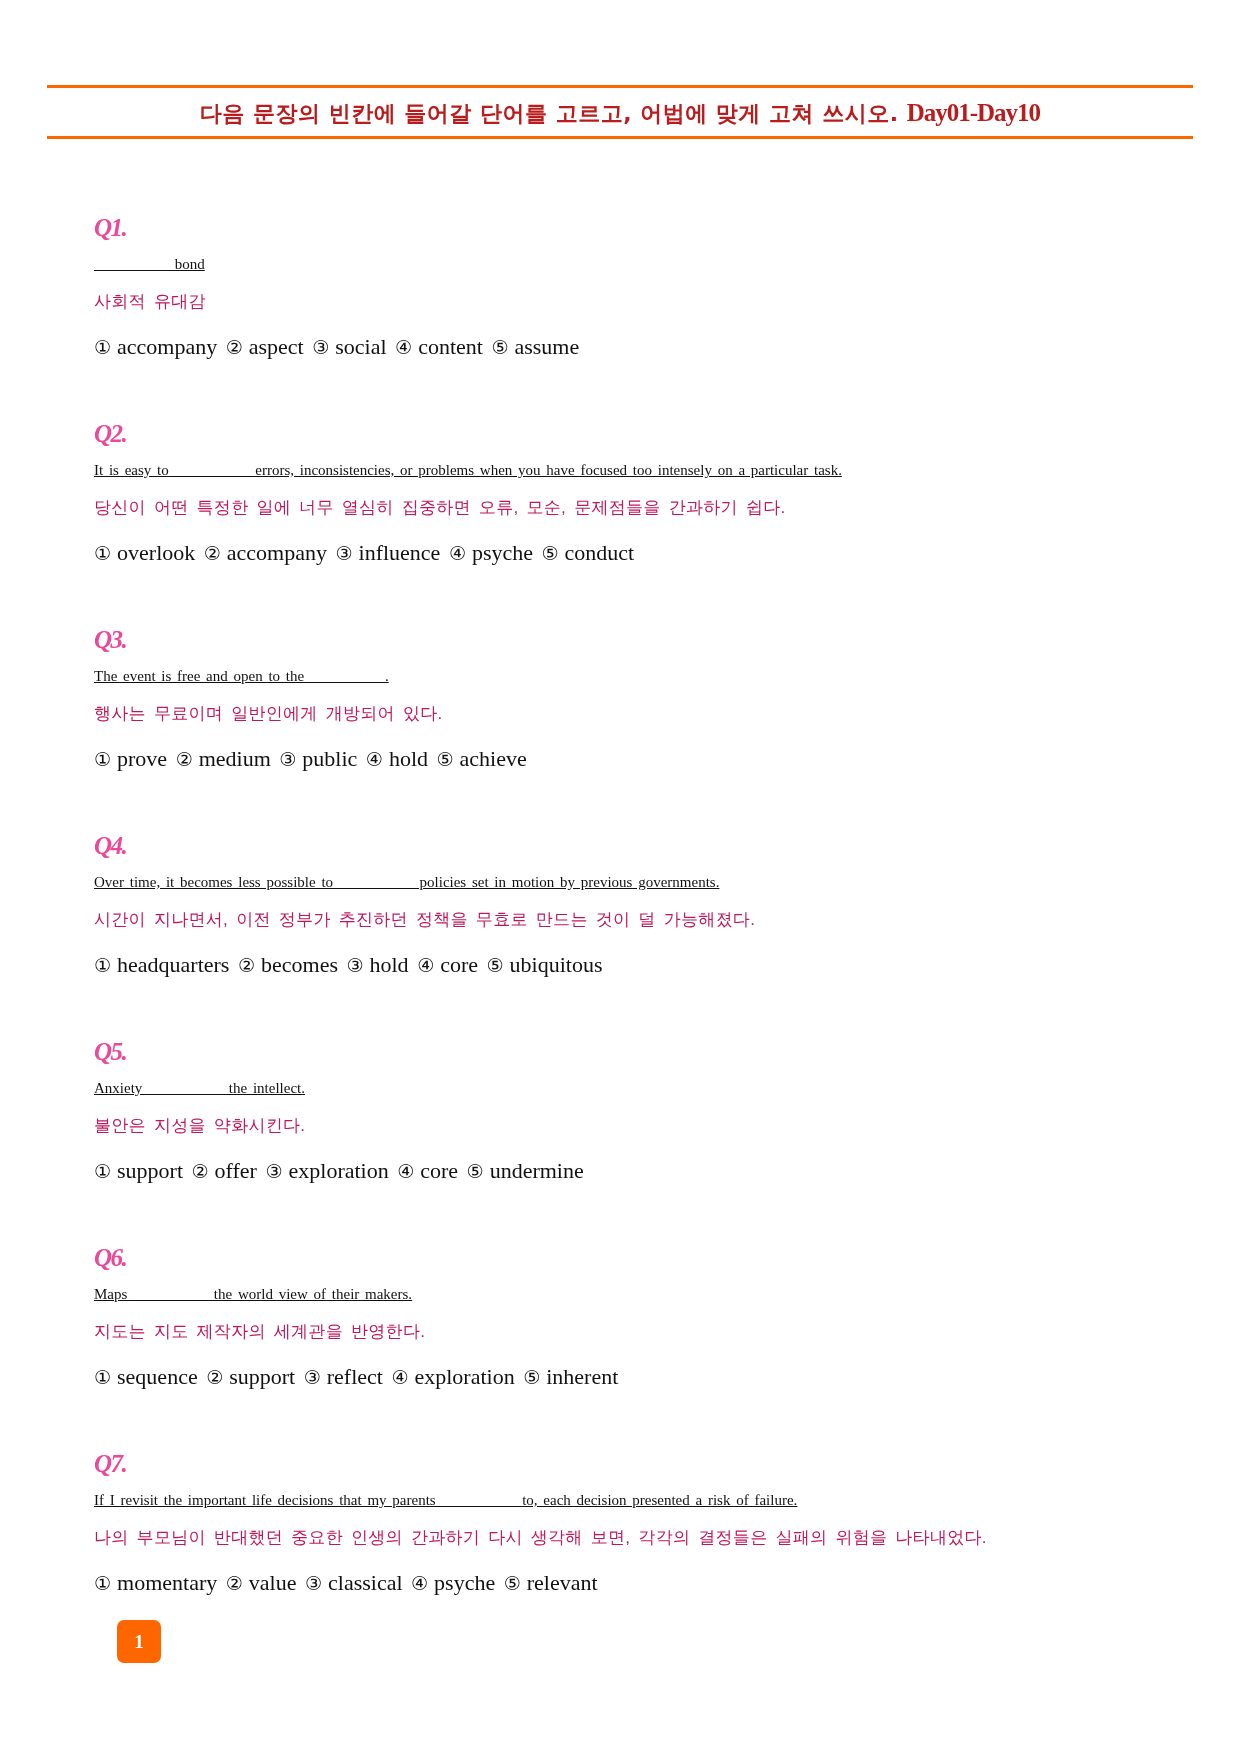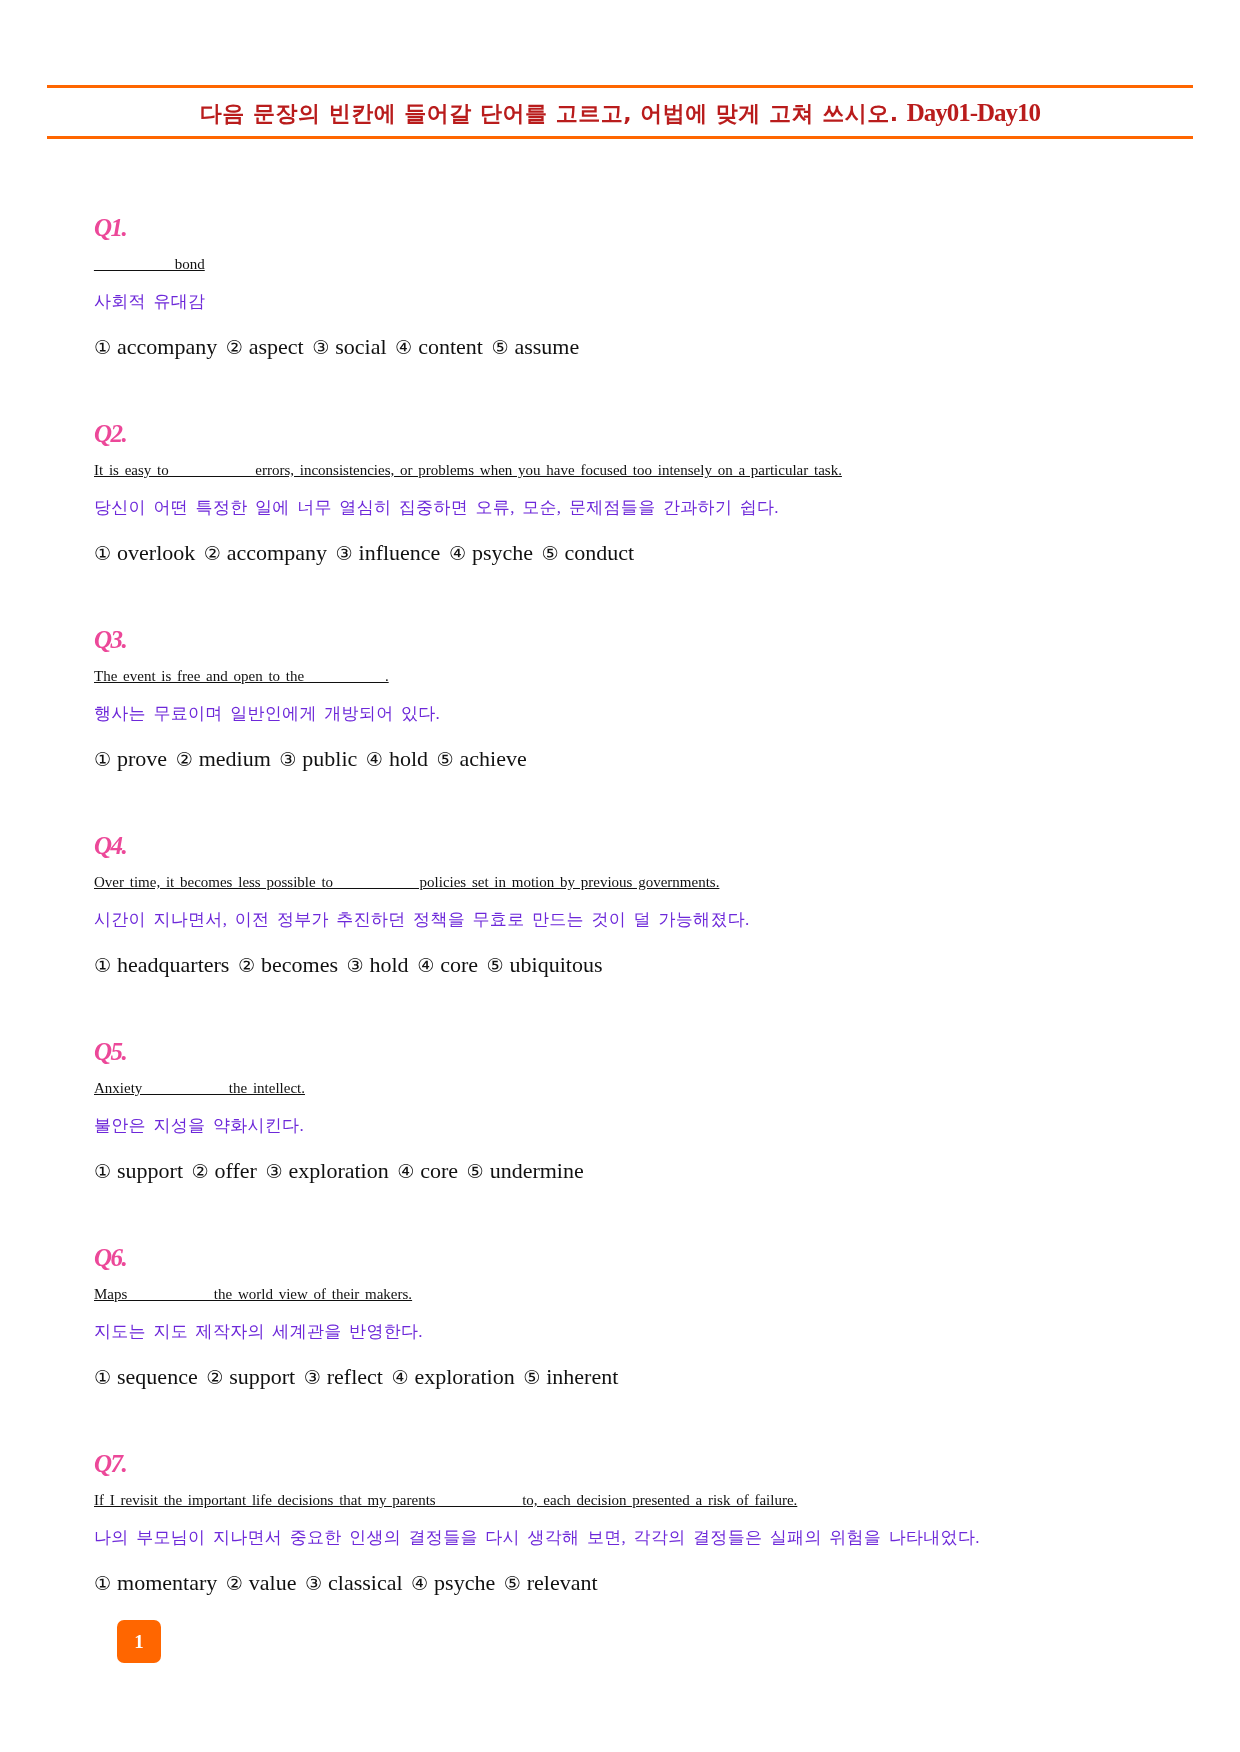--- a/index.html
+++ b/index.html
@@ -65,24 +65,24 @@
       letter-spacing: -1.5px;
     }
     .q-sentence {
       font-size: 15px;
       line-height: 37px;
       text-align: justify;
       word-spacing: 2px;
       text-decoration: underline;
     }
     .q-translation {
-      font-family: Liberation Serif, serif;
+      font-family: Liberation Sans, sans-serif;
       font-size: 17px;
       line-height: 37px;
-      color: #6d28d9;
+      color: #be185d;
       letter-spacing: 0.3px;
       word-spacing: 3px;
     }
     .q-options {
       font-size: 22px;
       line-height: 54px;
     }
     .q-options .opt {
       margin-right: 3px;
     }
@@ -203,21 +203,21 @@
       <span class="opt"><span class="num">③</span><span>reflect</span></span>
       <span class="opt"><span class="num">④</span><span>exploration</span></span>
       <span class="opt"><span class="num">⑤</span><span>inherent</span></span>
     </div>
     <div class="q-spacer"></div>
   </div>
 
   <div class="question">
     <div class="q-label">Q7.</div>
     <div class="q-sentence">If I revisit the important life decisions that my parents __________ to, each decision presented a risk of failure.</div>
-    <div class="q-translation">나의 부모님이 지나면서 중요한 인생의 결정들을 다시 생각해 보면, 각각의 결정들은 실패의 위험을 나타내었다.</div>
+    <div class="q-translation">나의 부모님이 반대했던 중요한 인생의 간과하기 다시 생각해 보면, 각각의 결정들은 실패의 위험을 나타내었다.</div>
     <div class="q-options">
       <span class="opt"><span class="num">①</span><span>momentary</span></span>
       <span class="opt"><span class="num">②</span><span>value</span></span>
       <span class="opt"><span class="num">③</span><span>classical</span></span>
       <span class="opt"><span class="num">④</span><span>psyche</span></span>
       <span class="opt"><span class="num">⑤</span><span>relevant</span></span>
     </div>
   </div>
 
 </div>

